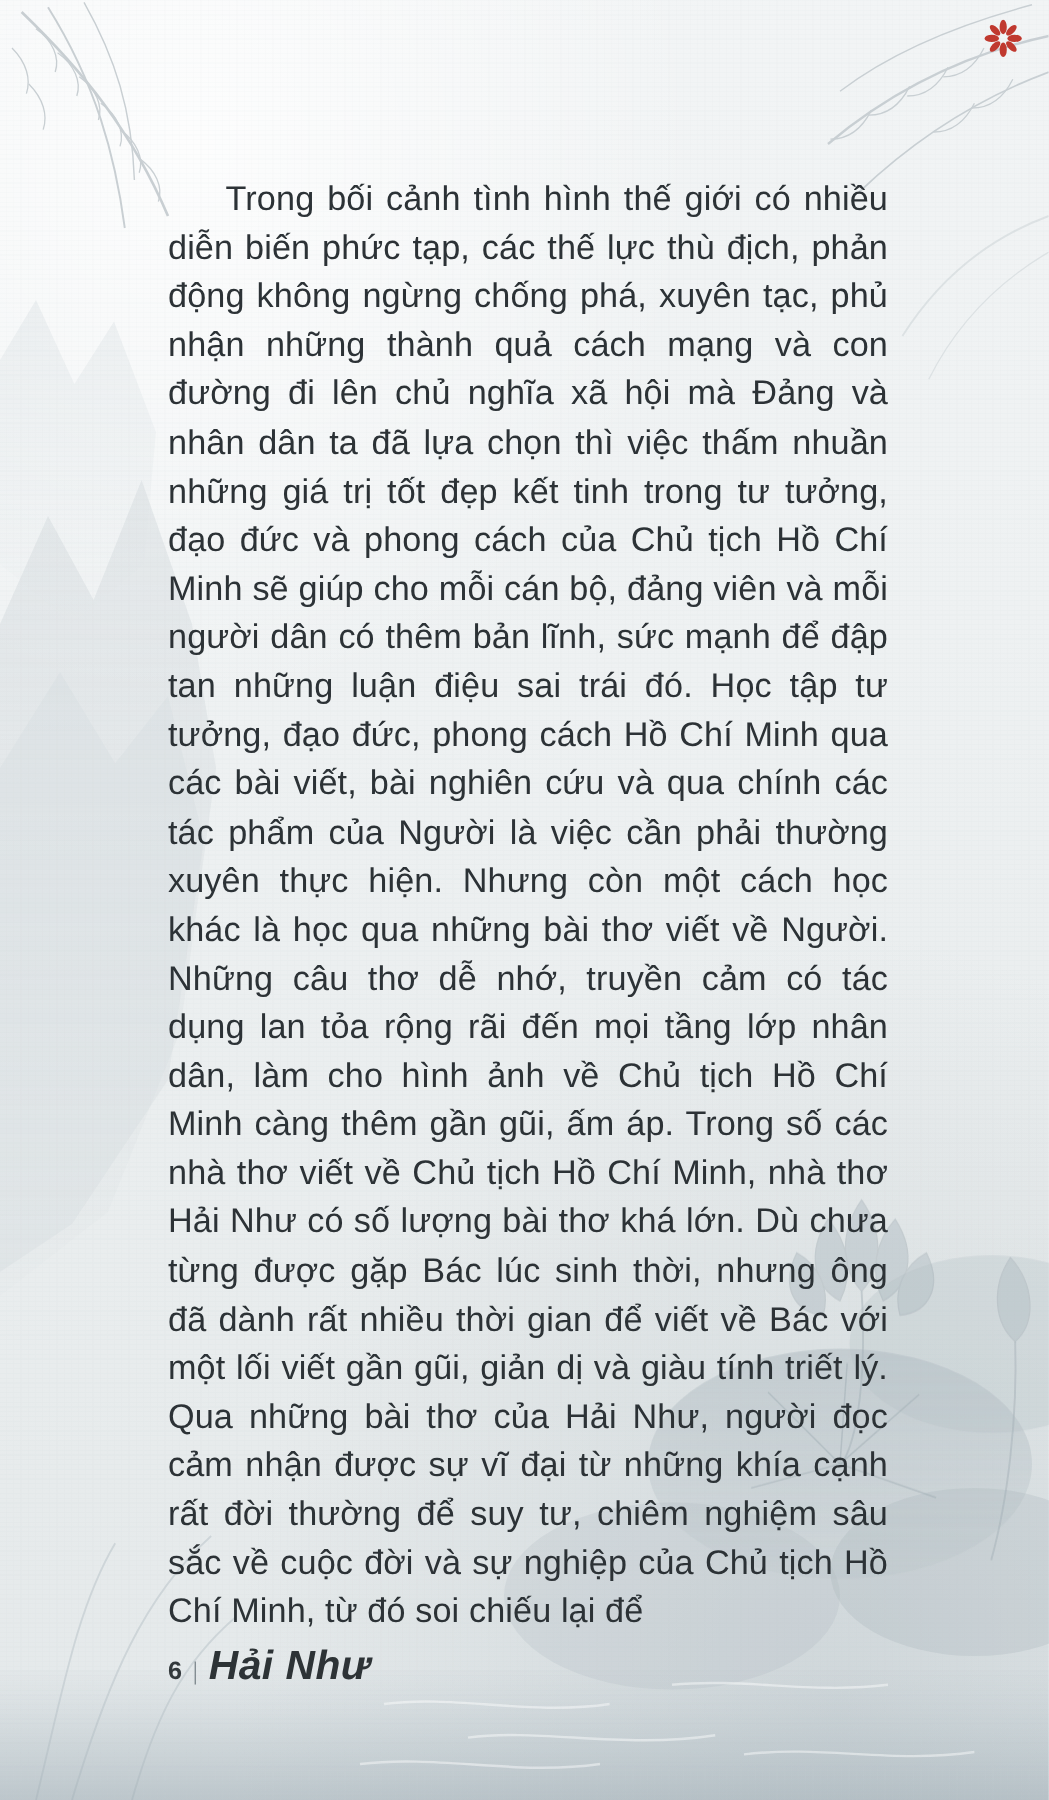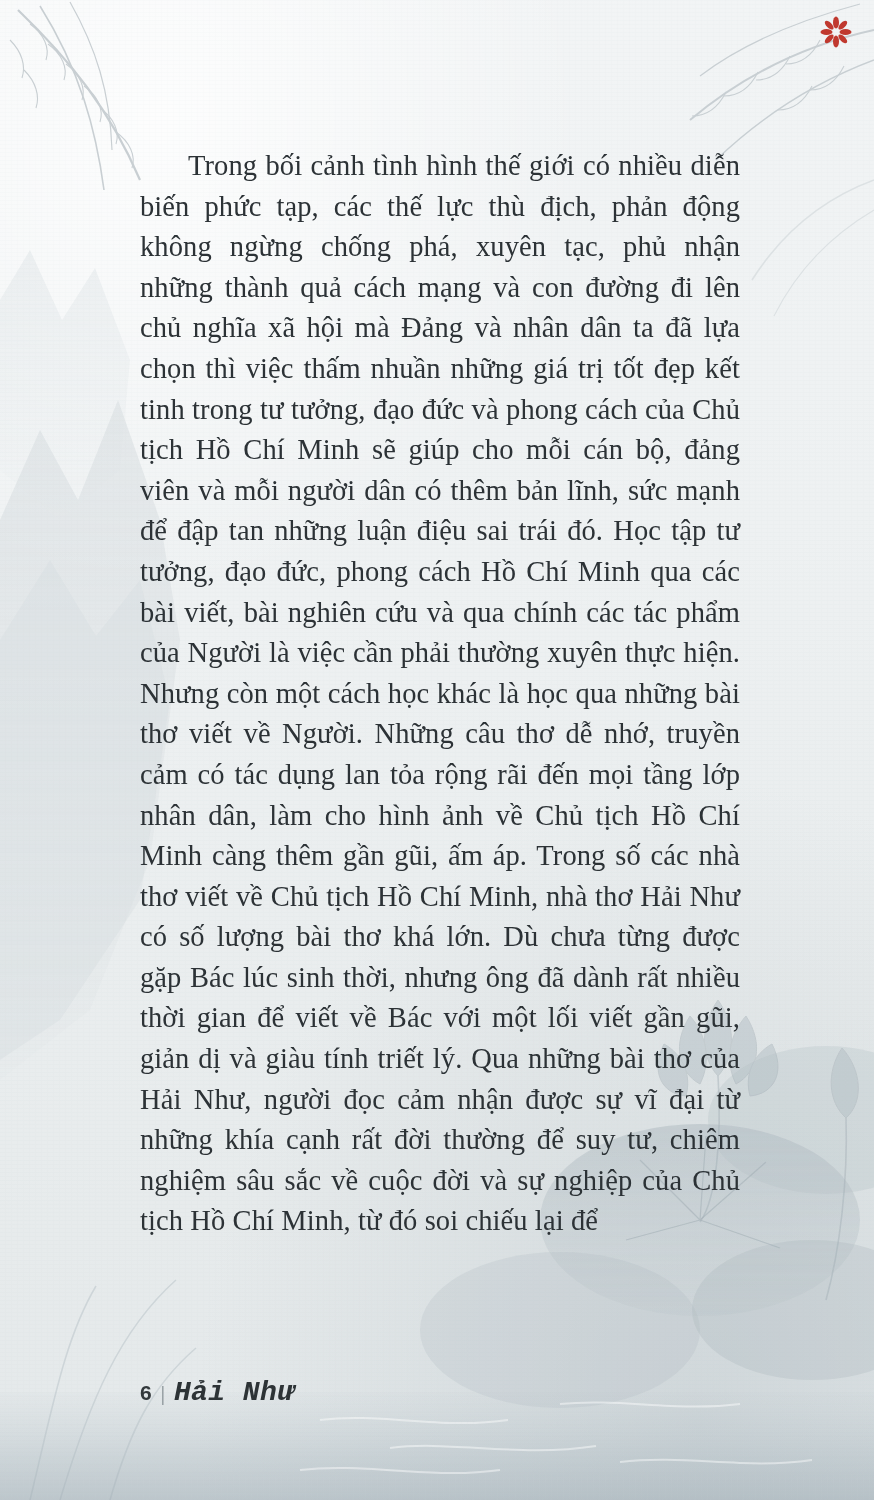--- a/index.html
+++ b/index.html
@@ -65,21 +65,21 @@
   }
   .body-text {
     margin: 0;
     text-align: justify;
     text-justify: inter-word;
     font-size: 28.5px;
     line-height: 40.6px;
     color: #2c3236;
     text-indent: 48px;
     letter-spacing: 0.1px;
-    font-family: Liberation Serif, serif;
+    font-family: Liberation Sans, sans-serif;
   }
 
   
   .footer {
     position: absolute;
     left: 140px;
     bottom: 92px;
     display: flex;
     align-items: baseline;
     gap: 9px;
@@ -90,23 +90,23 @@
     font-weight: bold;
     font-size: 21px;
     color: #33393c;
   }
   .footer .sep {
     font-size: 21px;
     color: #7b858a;
     font-weight: 300;
   }
   .footer .author {
-    font-family: Liberation Mono, monospace;
+    font-family: Liberation Sans, sans-serif;
     font-style: italic;
-    font-size: 28px;
+    font-size: 34px;
     font-weight: bold;
     letter-spacing: 0.4px;
     color: #2d3336;
   }
 </style>
 </head>
 <body>
 
 <div class="page">
 

